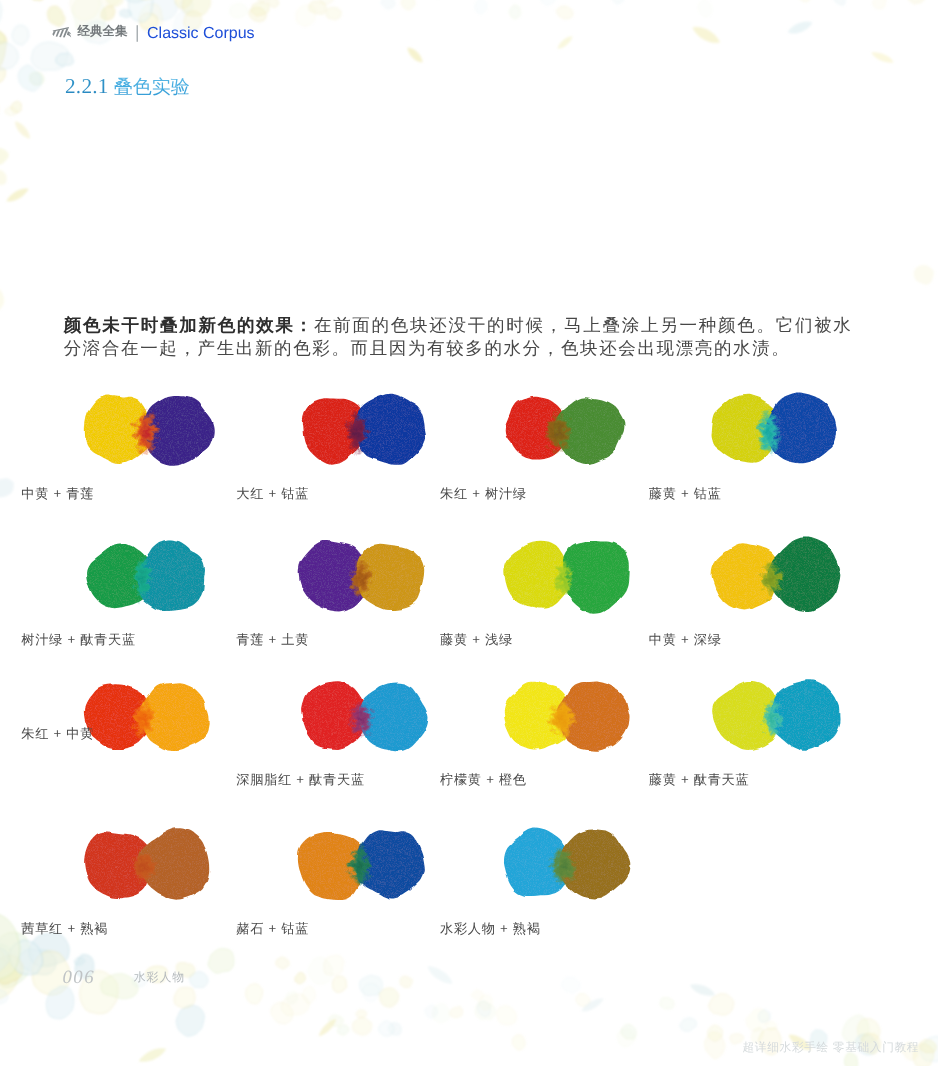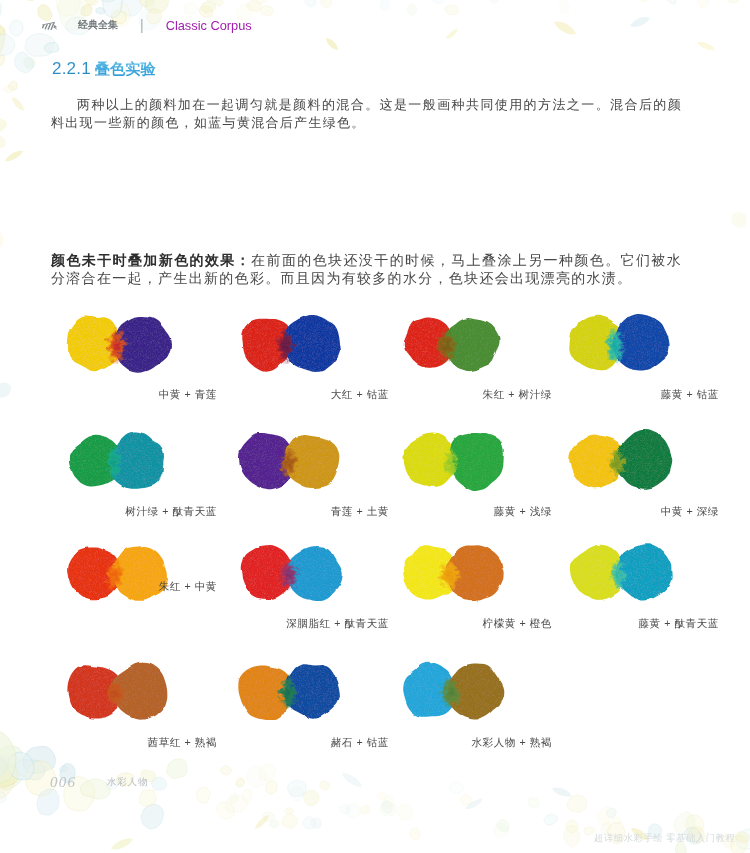--- a/index.html
+++ b/index.html
@@ -3,47 +3,47 @@
 <meta charset="utf-8">
 <style>
 *{box-sizing:border-box;}
 html,body{margin:0;padding:0;}
 body{width:750px;height:853px;background:#fff;overflow:hidden;
      font-family:"Liberation Sans",sans-serif;-webkit-font-smoothing:antialiased;}
 .page{position:relative;width:750px;height:853px;background:#fff;overflow:hidden;}
 .bg{position:absolute;left:0;top:0;width:750px;height:853px;pointer-events:none;}
 
 
-.hdr{position:absolute;left:41px;top:17px;display:flex;align-items:center;gap:20px;}
+.hdr{position:absolute;left:41px;top:17px;display:flex;align-items:center;gap:4px;}
 .logo{width:17px;height:10px;display:block;margin-top:1px;}
 .brand-cn{font-size:10px;color:#74797c;letter-spacing:0px;font-weight:700;}
 .brand-div{font-size:14px;color:#a9afb2;margin:0 2px;font-weight:300;}
-.brand-en{font-size:12.8px;color:#a21caf;letter-spacing:0px;font-family:"Liberation Sans",sans-serif;font-weight:300;}
+.brand-en{font-size:12.8px;color:#1d4ed8;letter-spacing:0px;font-family:"Liberation Sans",sans-serif;font-weight:300;}
 
 
 .h-wrap{position:absolute;left:52px;top:59px;display:flex;align-items:baseline;}
-.h-num{font-family:Liberation Sans, sans-serif;font-size:17px;font-weight:400;
+.h-num{font-family:Liberation Serif, serif;font-size:17px;font-weight:400;
        background:linear-gradient(180deg,#2a8cc2 0%,#2f93c9 45%,#2582bb 100%);
        -webkit-background-clip:text;background-clip:text;color:transparent;letter-spacing:.2px;}
-.h-title{font-size:15.2px;margin-left:4px;font-weight:700;
+.h-title{font-size:15.2px;margin-left:4px;font-weight:400;
        background:linear-gradient(180deg,#66bde7 0%,#44ace0 45%,#2e96d2 100%);
        -webkit-background-clip:text;background-clip:text;color:transparent;letter-spacing:0px;}
 
 
 .body-text{position:absolute;left:51px;top:96px;width:631px;font-size:13px;line-height:17.9px;
       color:#474747;text-align:justify;text-justify:inter-ideograph;letter-spacing:1.3px;}
 .body-text p{margin:0;text-indent:2em;}
 .note{position:absolute;left:51px;top:252px;width:631px;font-size:14px;line-height:17.9px;
       color:#474747;text-align:justify;letter-spacing:1.3px;}
 .note b{font-weight:700;color:#2e2e2e;}
 
 
 .sw{position:absolute;}
 .blobsvg{display:block;}
-.sw-label{position:absolute;width:200px;text-align:right;font-size:10.6px;color:#4a4a4a;
+.sw-label{position:absolute;width:200px;text-align:left;font-size:10.6px;color:#4a4a4a;
       letter-spacing:.55px;white-space:nowrap;}
 
 
 .f-page{position:absolute;left:50px;top:774px;font-family:"Liberation Serif",serif;font-style:italic;
       font-size:15px;color:#bfc3c5;letter-spacing:1.2px;}
 .f-sec{position:absolute;left:84px;top:776px;font-size:9.5px;color:#b5babd;letter-spacing:.8px;margin-left:23px;}
 .f-tag{position:absolute;left:594px;top:832px;font-size:9.4px;color:#d5dadc;letter-spacing:.5px;}
 </style>
 </head>
 <body>
@@ -241,21 +241,20 @@
     <span class="brand-div">|</span>
     <span class="brand-en">Classic Corpus</span>
   </div>
 
   <div class="h-wrap">
     <span class="h-num">2.2.1</span>
     <span class="h-title">叠色实验</span>
   </div>
 
   <div class="body-text">
-<p>两种以上的颜料加在一起调匀就是颜料的混合。这是一般画种共同使用的方法之一。混合后的颜料出现一些新的颜色，如蓝与黄混合后产生绿色。</p>
   </div>
 
   <div class="note">
     <b>颜色未干时叠加新色的效果：</b><span>在前面的色块还没干的时候，马上叠涂上另一种颜色。它们被水分溶合在一起，产生出新的色彩。而且因为有较多的水分，色块还会出现漂亮的水渍。</span>
   </div>
 
 <div class="sw-grid">
   <div class="sw-row">
     <div class="sw-item">
       <div class="sw" style="left:64px;top:306px">

